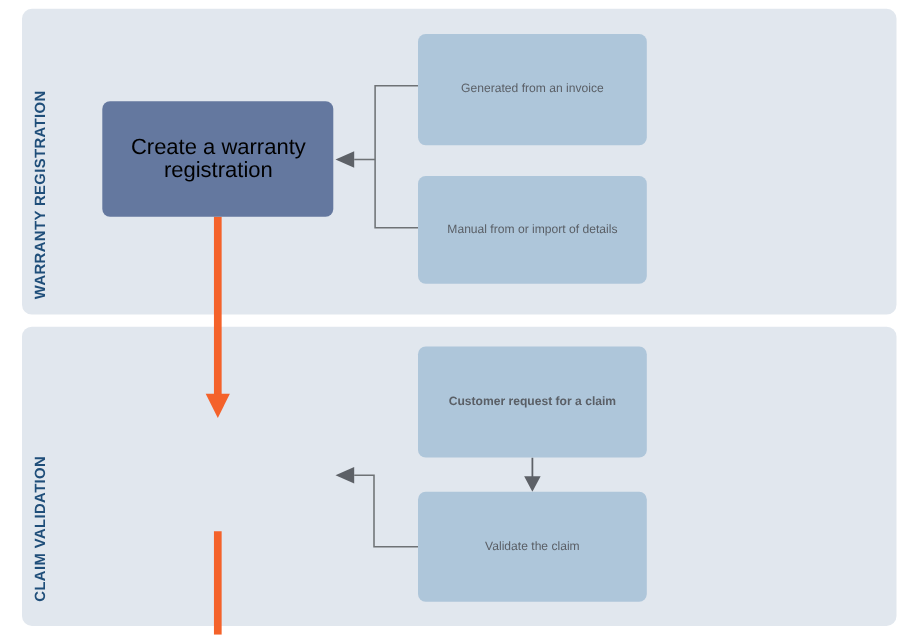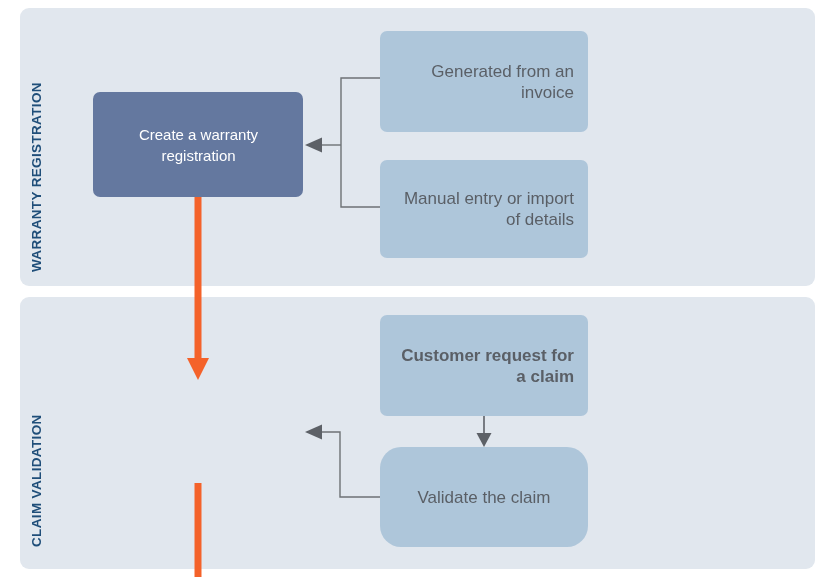--- a/index.html
+++ b/index.html
@@ -66,48 +66,47 @@
     text-align: center;
     border-radius: 7px;
     padding: 6px 14px;
     line-height: 21px;
   }
   .node-primary {
     background: #647architecture;
   }
   .node-primary {
     background: #64789f;
-    color: #ffffff;
-    font-size: 15px;
+    color: #000000;
+    font-size: 20px;
     padding-left: 15px;
   }
   .node-secondary {
     background: #aec6da;
     color: #5a5f66;
-    font-size: 17px;
-    text-align: right;
+    font-size: 11px;
   }
 
   #node-create-warranty-registration {
     left: 93px; top: 92px; width: 210px; height: 105px;
   }
   #node-generated-from-invoice {
     left: 380px; top: 31px; width: 208px; height: 101px;
   }
   #node-manual-entry {
     left: 380px; top: 160px; width: 208px; height: 98px;
   }
   #node-create-case-valid-claim {
     left: 93px; top: 380px; width: 210px; height: 103px;
   }
   #node-customer-request-claim {
     left: 380px; top: 315px; width: 208px; height: 101px; font-weight: bold;
   }
   #node-validate-claim {
-    left: 380px; top: 447px; width: 208px; height: 100px; border-radius: 21px;
+    left: 380px; top: 447px; width: 208px; height: 100px;
   }
 
   
   #connectors {
     position: absolute;
     left: 0; top: 0;
     width: 827px;
     height: 577px;
     pointer-events: none;
   }
@@ -159,21 +158,21 @@
 
   <div class="node node-primary" id="node-create-warranty-registration">
     <span>Create a warranty registration</span>
   </div>
 
   <div class="node node-secondary" id="node-generated-from-invoice">
     <span>Generated from an invoice</span>
   </div>
 
   <div class="node node-secondary" id="node-manual-entry">
-    <span>Manual entry or import of details</span>
+    <span>Manual from or import of details</span>
   </div>
 
 
   <div class="node node-secondary" id="node-customer-request-claim">
     <span>Customer request for a claim</span>
   </div>
 
   <div class="node node-secondary" id="node-validate-claim">
     <span>Validate the claim</span>
   </div>

